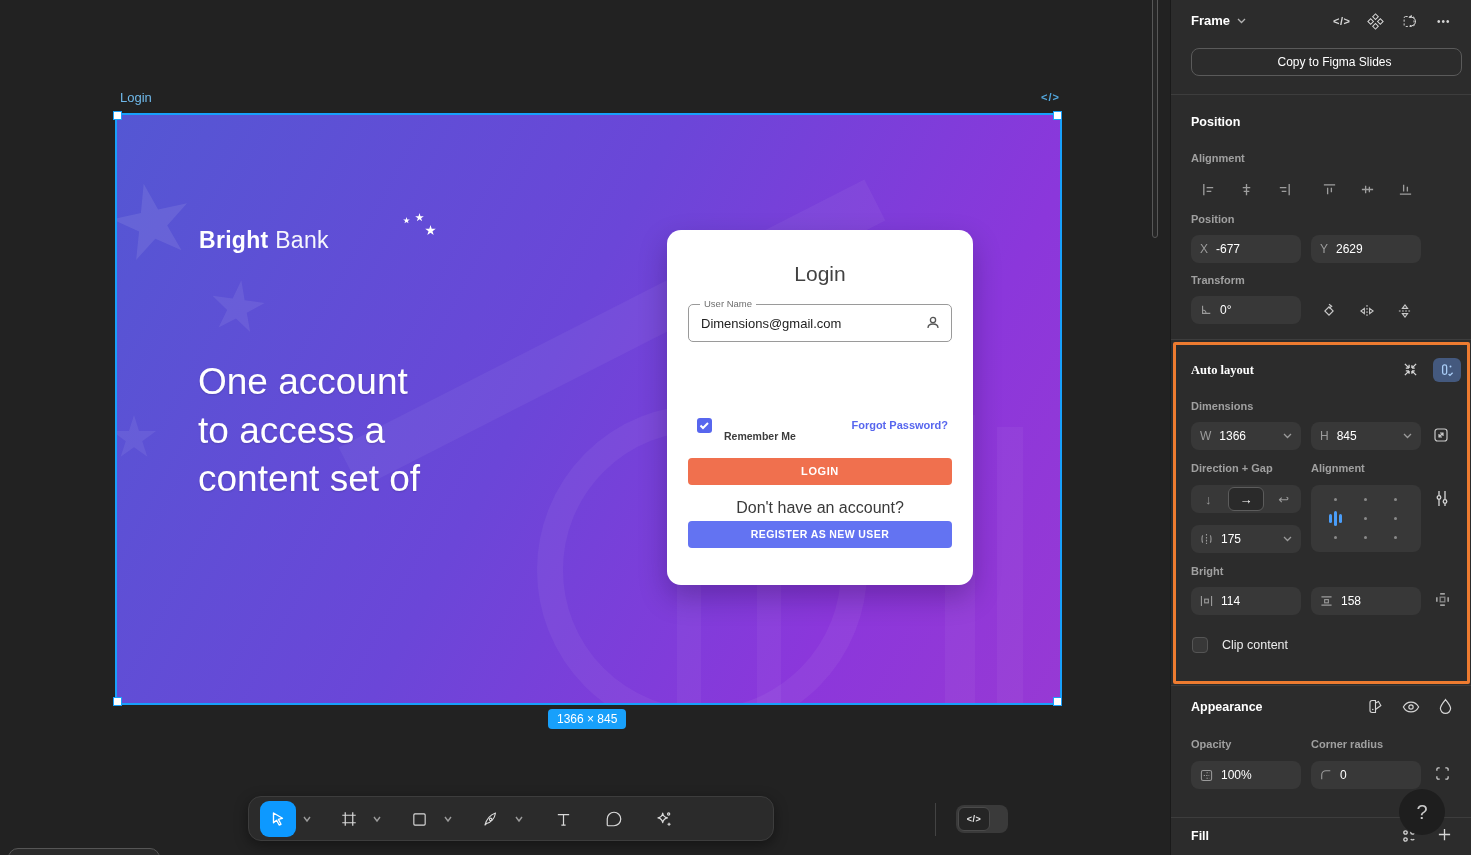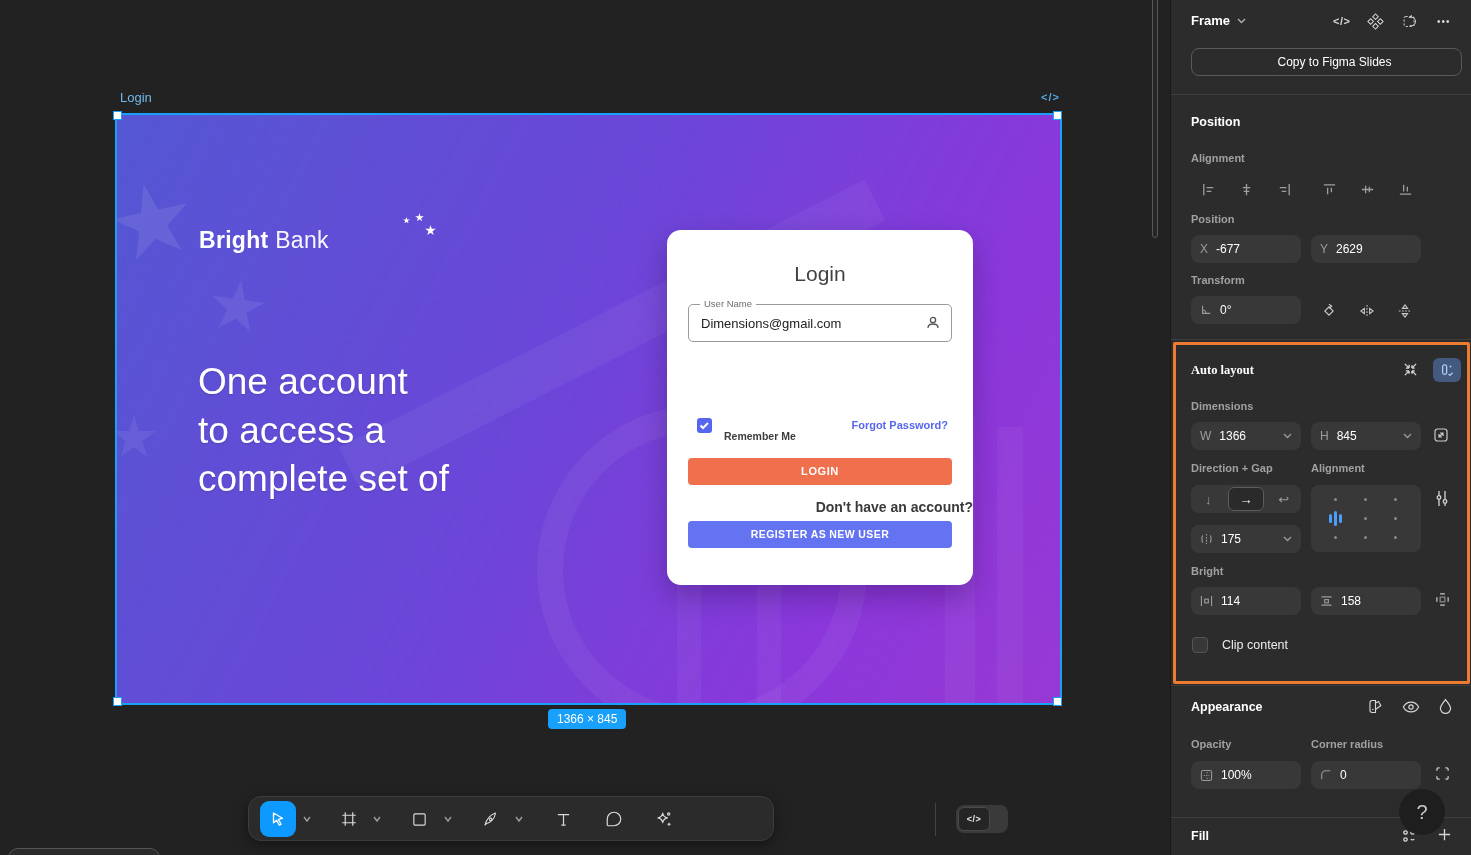--- a/index.html
+++ b/index.html
@@ -36,21 +36,21 @@
   .field { left:21px; width:264px; height:38px; border:1px solid #9a9a9a; border-radius:5px; background:#fff; }
   .field-label { position:absolute; top:-7px; left:11px; background:#fff; padding:0 4px; font-size:9.5px; color:#6f6f6f; }
   .field-value { position:absolute; left:12px; top:11px; font-size:13px; color:#212121; }
   .field-icon { position:absolute; right:10px; top:10px; }
   #remember-row { left:21px; top:188px; width:264px; height:16px; }
   #remember-box { position:absolute; left:9px; top:0; width:15px; height:15px; background:#5766ee; border-radius:3px; }
   #remember-label { position:absolute; left:36px; top:2px; font-size:10.5px; font-weight:700; color:#3c3c3c;margin-top:10px; }
   #forgot-link { position:absolute; right:4px; top:1px; font-size:11px; font-weight:700; color:#5766ee; }
   #login-btn { left:21px; top:228px; width:264px; height:27px; background:#f0704e; border-radius:4px;
                color:#fff; font-size:11px; font-weight:600; letter-spacing:.6px; text-align:center; line-height:27px; }
-  #no-account { left:0; top:269px; width:100%; text-align:right; font-size:14px; font-weight:700; color:#3a3a3a; }
+  #no-account { left:0; top:269px; width:100%; text-align:center; font-size:16px; font-weight:400; color:#3a3a3a; }
   #register-btn { left:21px; top:291px; width:264px; height:27px; background:#6373f2; border-radius:4px;
                   color:#fff; font-size:10.5px; font-weight:700; letter-spacing:.4px; text-align:center; line-height:27px; }
 
   #size-badge { left:548px; top:709px; padding:3px 9px; background:#18a0fb; border-radius:4px;
                 color:#fff; font-size:12px; }
   #canvas-scrollbar { left:1152px; top:-8px; width:6px; height:246px; border:1px solid #575757; border-radius:4px; background:#262626; }
   #corner-peek { left:8px; top:848px; width:152px; height:20px; border:1px solid #565656; border-radius:10px; background:#2b2b2b; }
 
   
   #toolbar { left:248px; top:796px; width:526px; height:45px; background:#2b2b2b; border:1px solid #3d3d3d;
@@ -118,21 +118,21 @@
     <div id="logo" class="abs">
       <span class="b">Bright</span><span class="l"> Bank</span>
       <span class="abs logostar" style="left:204px;top:-10px;width:7px;height:7px;"></span>
       <span class="abs logostar" style="left:216px;top:-14px;width:9px;height:9px;"></span>
       <span class="abs logostar" style="left:226px;top:-2px;width:11px;height:11px;"></span>
     </div>
 
     <div id="headline" class="abs">
       <div>One account</div>
       <div>to access a</div>
-      <div>complete set of</div>
+      <div>content set of</div>
     </div>
 
     <div id="card" class="abs">
       <div id="card-title" class="abs">Login</div>
 
       <div class="abs field" style="top:74px;">
         <span class="field-label">User Name</span>
         <span class="field-value">Dimensions@gmail.com</span>
         <span class="field-icon">
           <svg width="16" height="16" viewBox="0 0 16 16" fill="none" stroke="#555" stroke-width="1.3">

